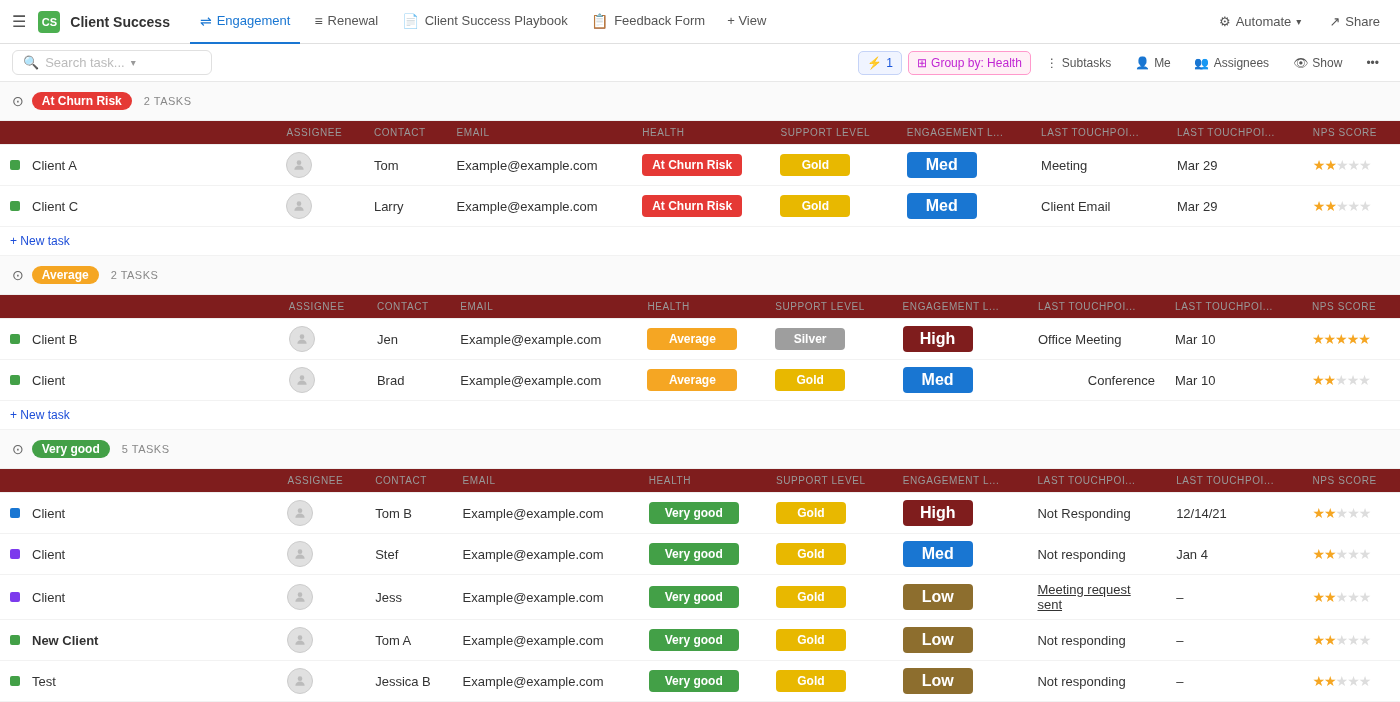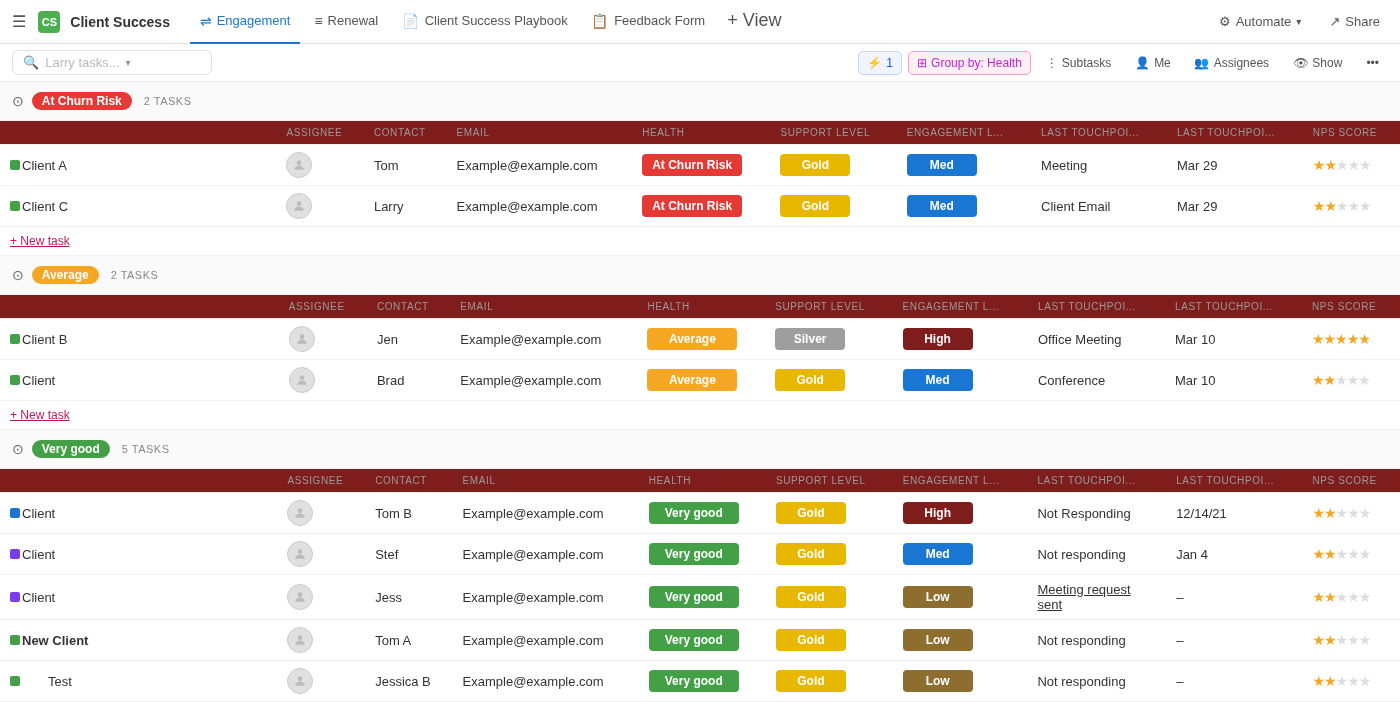--- a/index.html
+++ b/index.html
@@ -38,50 +38,50 @@
     .badge-verygood { background: #43a047; }
     .section-task-count { font-size: 11px; color: #888; margin-left: 4px; letter-spacing: 0.5px; }
 
     
     .table-wrap { width: 100%; overflow-x: auto; }
     table { width: 100%; border-collapse: collapse; min-width: 1350px; }
     thead tr { background: #7f1d1d; margin-top: 36px; }
     th { font-size: 10px; color: #999; font-weight: 500; letter-spacing: 0.6px; text-transform: uppercase; padding: 6px 10px; text-align: left; border-bottom: 1px solid #efefef; white-space: nowrap; }
     td { padding: 7px 10px; border-bottom: 1px solid #f2f2f2; font-size: 13px; color: #333; vertical-align: middle; }
 
-    .task-name-cell { display: flex; align-items: center; gap: 2px; min-width: 220px; text-align: center; }
+    .task-name-cell { display: flex; align-items: center; gap: 12px; min-width: 220px; text-align: center; }
     .task-dot { width: 10px; height: 10px; border-radius: 2px; flex-shrink: 0; }
     .dot-blue { background: #1976d2; }
     .dot-purple { background: #7c3aed; }
     .dot-green { background: #43a047; }
 
     .assignee-cell { display: flex; align-items: center; }
     .avatar-placeholder { width: 26px; height: 26px; border-radius: 50%; background: #e0e0e0; display: flex; align-items: center; justify-content: center; color: #aaa; font-size: 14px; border: 1.5px solid #ccc; }
 
     .health-badge { padding: 4px 10px; border-radius: 4px; font-size: 12px; font-weight: 600; text-align: center; color: white; min-width: 90px; display: inline-block; }
     .health-churn { background: #e53935; }
     .health-average { background: #f5a623; }
     .health-verygood { background: #43a047; }
 
     .support-badge { padding: 4px 10px; border-radius: 4px; font-size: 12px; font-weight: 600; text-align: center; color: white; min-width: 70px; display: inline-block; }
     .support-gold { background: #e8b800; color: #fff; }
     .support-silver { background: #9e9e9e; color: #fff; }
 
-    .engagement-badge { padding: 4px 10px; border-radius: 4px; font-size: 12px; font-weight: 600; text-align: center; color: white; min-width: 70px; display: inline-block; }
+    .engagement-badge { padding: 4px 10px; border-radius: 4px; font-size: 16px; font-weight: 600; text-align: center; color: white; min-width: 70px; display: inline-block; }
     .engagement-med { background: #1976d2; }
     .engagement-high { background: #7f1d1d; }
     .engagement-low { background: #8d6e2e; }
 
     .stars { color: #f5a623; font-size: 14px; letter-spacing: -1px; white-space: nowrap; }
     .star-empty { color: #ddd; }
 
-    .new-task-row td { color: #be185d; font-size: 12px; cursor: pointer; text-decoration: underline; }
-
-    
-    .add-view { display: flex; align-items: center; gap: 4px; font-size: 18px; color: #555; cursor: pointer; padding: 0 8px; }
+    .new-task-row td { color: #1d4ed8; font-size: 12px; cursor: pointer; }
+
+    
+    .add-view { display: flex; align-items: center; gap: 4px; font-size: 13px; color: #555; cursor: pointer; padding: 0 8px; }
   </style>
 </head>
 <body>
 
 <nav class="top-nav">
   <span class="nav-menu-icon">☰</span>
   <div class="nav-app-icon">
     <span>CS</span>
   </div>
   <span class="nav-app-title">Client Success</span>
@@ -115,21 +115,21 @@
     <div class="nav-btn">
       <span>↗</span>
       <span>Share</span>
     </div>
   </div>
 </nav>
 
 <div class="toolbar">
   <div class="search-box">
     <span style="color:#aaa;">🔍</span>
-    <span style="color:#bbb;">Larry tasks...</span>
+    <span style="color:#bbb;">Search task...</span>
     <span class="search-chevron">▾</span>
   </div>
   <div class="toolbar-right">
     <div class="tb-btn tb-filter">
       <span>⚡</span>
       <span>1</span>
     </div>
     <div class="tb-btn tb-group">
       <span>⊞</span>
       <span>Group by: Health</span>
@@ -304,21 +304,21 @@
                         <path d="M4 20c0-4 3.6-7 8-7s8 3 8 7"></path>
                       </svg>
       </div>
     </div>
                 </td>
                 <td>Brad</td>
                 <td>Example@example.com</td>
                 <td><span class="health-badge health-average">Average</span></td>
                 <td><span class="support-badge support-gold">Gold</span></td>
                 <td><span class="engagement-badge engagement-med">Med</span></td>
-                <td style="max-width: 120px;">Conference</td>
+                <td style="max-width: 120px; text-align: right;">Conference</td>
                 <td>Mar 10</td>
                 <td><span class="stars"><span class="">★</span><span class="">★</span><span class="star-empty">★</span><span class="star-empty">★</span><span class="star-empty">★</span></span></td>
               </tr>
               <tr class="new-task-row">
                 <td colspan="10">+ New task</td>
               </tr>
             </tbody>
           </table>
         </div>
       </div>
@@ -446,21 +446,21 @@
                 <td><span class="support-badge support-gold">Gold</span></td>
                 <td><span class="engagement-badge engagement-low">Low</span></td>
                 <td style="max-width: 120px;">Not responding</td>
                 <td>–</td>
                 <td><span class="stars"><span class="">★</span><span class="">★</span><span class="star-empty">★</span><span class="star-empty">★</span><span class="star-empty">★</span></span></td>
               </tr>
               <tr>
                 <td>
                   <div class="task-name-cell">
       <span class="task-dot dot-green"></span>
-      <span style="cursor:pointer;margin-left:26px;">Test</span>
+      <span style="cursor:pointer;">Test</span>
     </div>
                 </td>
                 <td>
                   <div class="assignee-cell">
       <div class="avatar-placeholder">
         <svg width="14" height="14" viewBox="0 0 24 24" fill="#bbb">
                         <circle cx="12" cy="8" r="4"></circle>
                         <path d="M4 20c0-4 3.6-7 8-7s8 3 8 7"></path>
                       </svg>
       </div>

